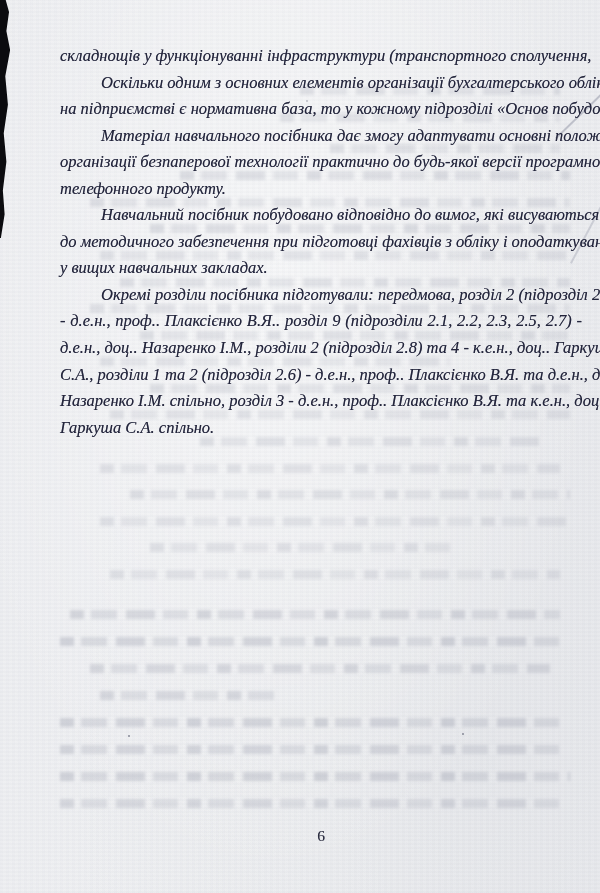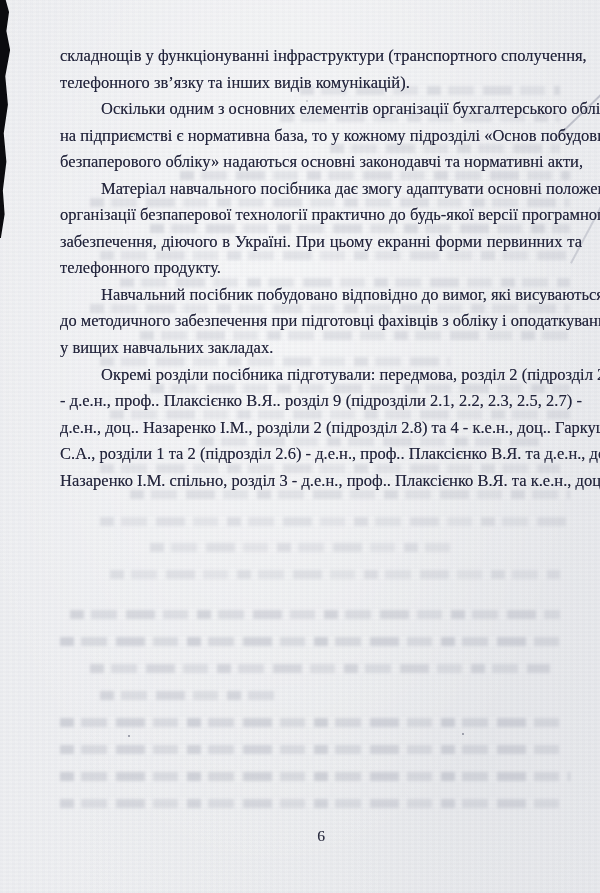--- a/index.html
+++ b/index.html
@@ -31,20 +31,21 @@
     background: #0b0b0f;
     clip-path: polygon(0% 0%, 52% 0%, 82% 5%, 58% 13%, 92% 21%, 48% 32%, 72% 44%, 34% 56%, 58% 68%, 26% 80%, 42% 90%, 8% 100%, 0% 100%);
     filter: blur(0.4px);
   }
   
   .textblock {
     position: absolute; left: 60px; top: 43px; width: 522px;
     color: var(--ink, #23253c);
     font-size: 16.5px;
     text-shadow: 0 0 0.6px rgba(35,37,60,0.55);
+    font-style: italic;
   }
   .line {
     height: 26.55px; line-height: 26.55px;
     white-space: nowrap;
     text-align: justify;
     text-align-last: justify;
   }
   .line.indent { padding-left: 41px; }
   .line.para-end { text-align-last: left; }
   
@@ -113,33 +114,31 @@
   <div class="scan-strip"></div>
 
   <div class="crease c1"></div>
   <div class="crease c2"></div>
   <div class="speck" style="left:128px; top:735px;"></div>
   <div class="speck" style="left:462px; top:733px;"></div>
   <div class="speck" style="left:306px; top:100px; opacity:.5;"></div>
 
   <div class="textblock" id="textblock">
       <div class="line">складнощів у функціонуванні інфраструктури (транспортного сполучення,</div>
-      <div class="line para-end">телефонного зв’язку та інших видів комунікацій).</div>
       <div class="line indent">Оскільки одним з основних елементів організації бухгалтерського обліку</div>
       <div class="line">на підприємстві є нормативна база, то у кожному підрозділі «Основ побудови</div>
-      <div class="line">безпаперового обліку» надаються основні законодавчі та нормативні акти,</div>
       <div class="line indent">Матеріал навчального посібника дає змогу адаптувати основні положення</div>
       <div class="line">організації безпаперової технології практично до будь-якої версії програмного</div>
-      <div class="line">забезпечення, діючого в Україні. При цьому екранні форми первинних та</div>
       <div class="line para-end">телефонного продукту.</div>
       <div class="line indent">Навчальний посібник побудовано відповідно до вимог, які висуваються</div>
       <div class="line">до методичного забезпечення при підготовці фахівців з обліку і оподаткування</div>
       <div class="line para-end">у вищих навчальних закладах.</div>
       <div class="line indent">Окремі розділи посібника підготували: передмова, розділ 2 (підрозділ 2.4)</div>
       <div class="line">- д.е.н., проф.. Плаксієнко В.Я.. розділ 9 (підрозділи 2.1, 2.2, 2.3, 2.5, 2.7) -</div>
       <div class="line">д.е.н., доц.. Назаренко І.М., розділи 2 (підрозділ 2.8) та 4 - к.е.н., доц.. Гаркуша</div>
       <div class="line">С.А., розділи 1 та 2 (підрозділ 2.6) - д.е.н., проф.. Плаксієнко В.Я. та д.е.н., доц..</div>
       <div class="line">Назаренко І.М. спільно, розділ 3 - д.е.н., проф.. Плаксієнко В.Я. та к.е.н., доц..</div>
+      <div class="line para-end">Гаркуша С.А. спільно.</div>
     </div>
 
   <div class="page-number">6</div>
 
 </div>
 
 </body></html>

